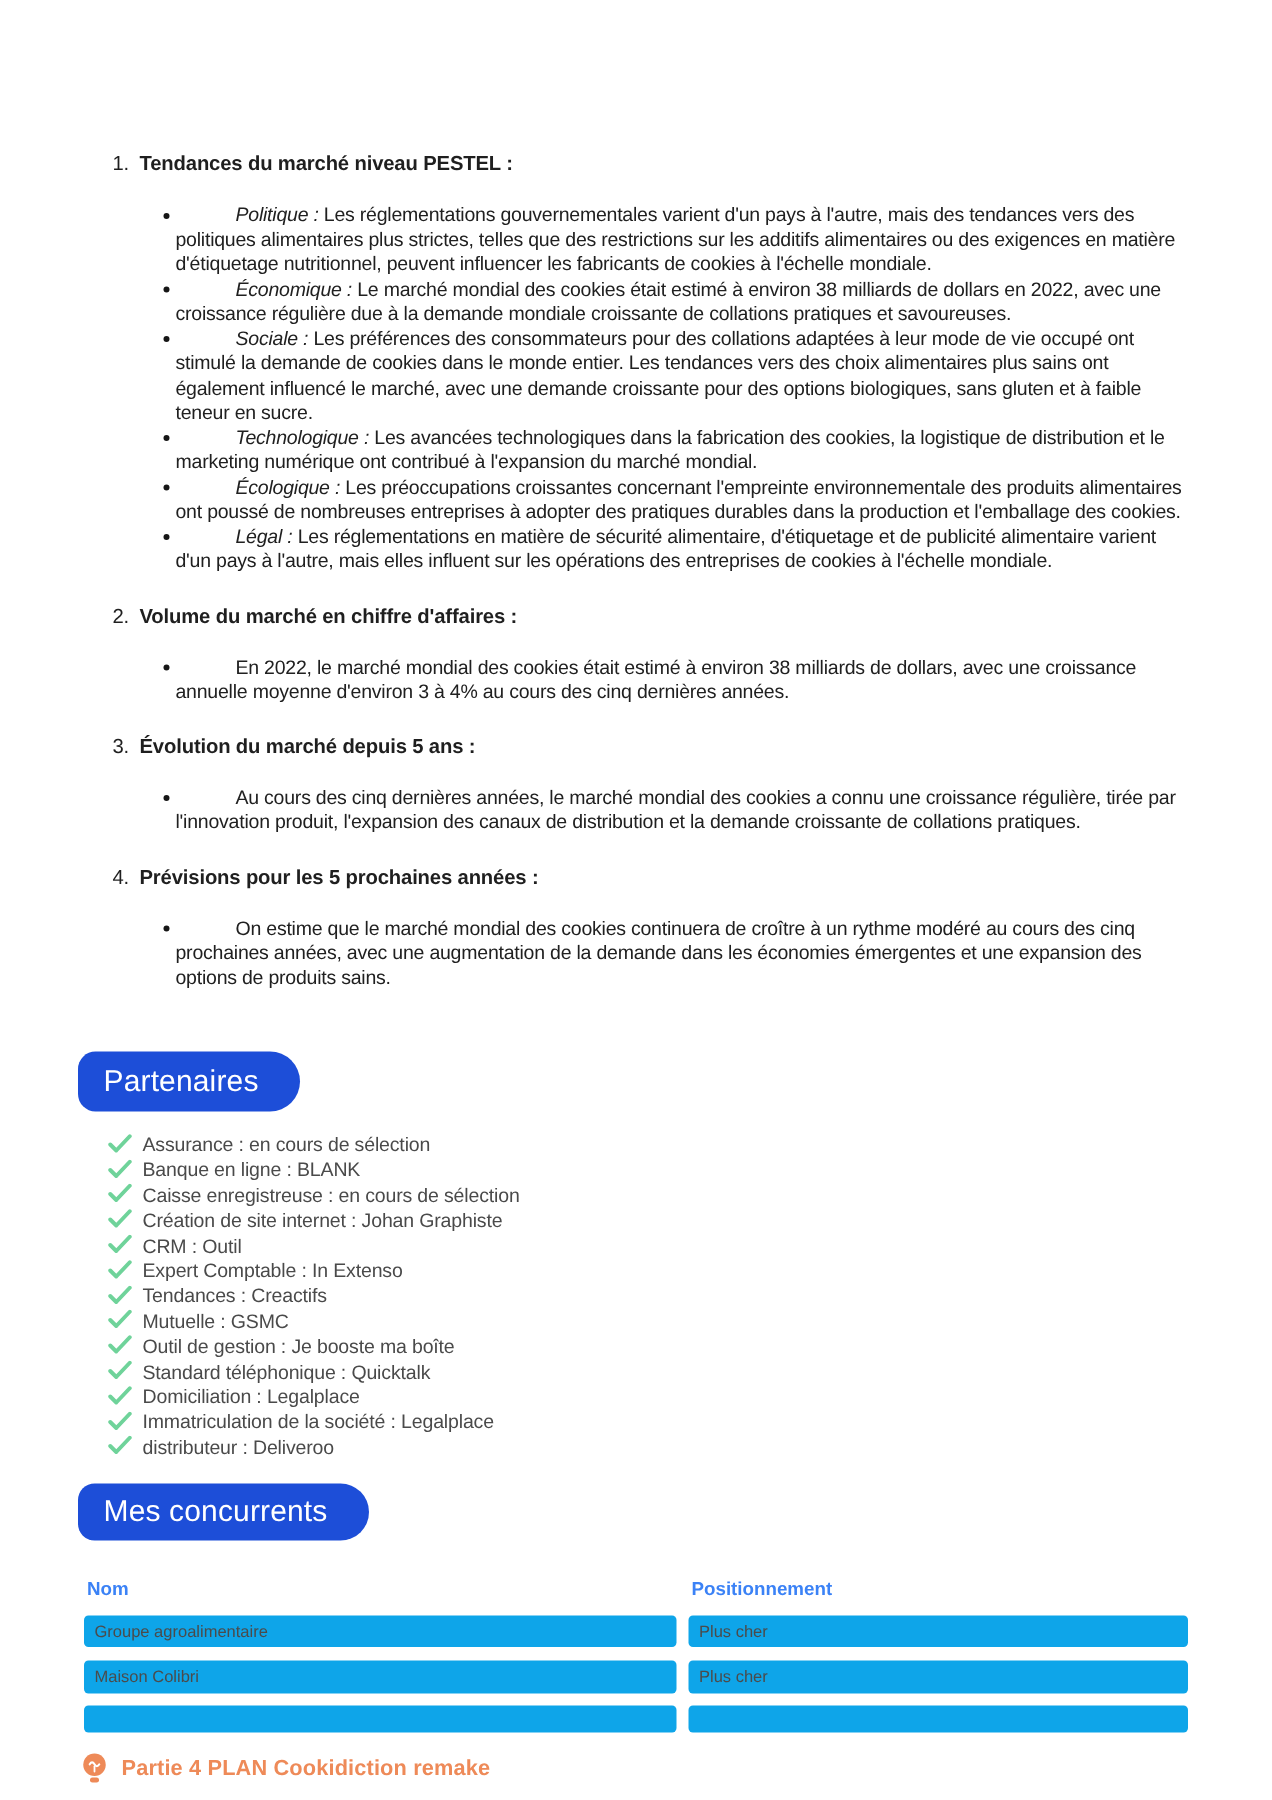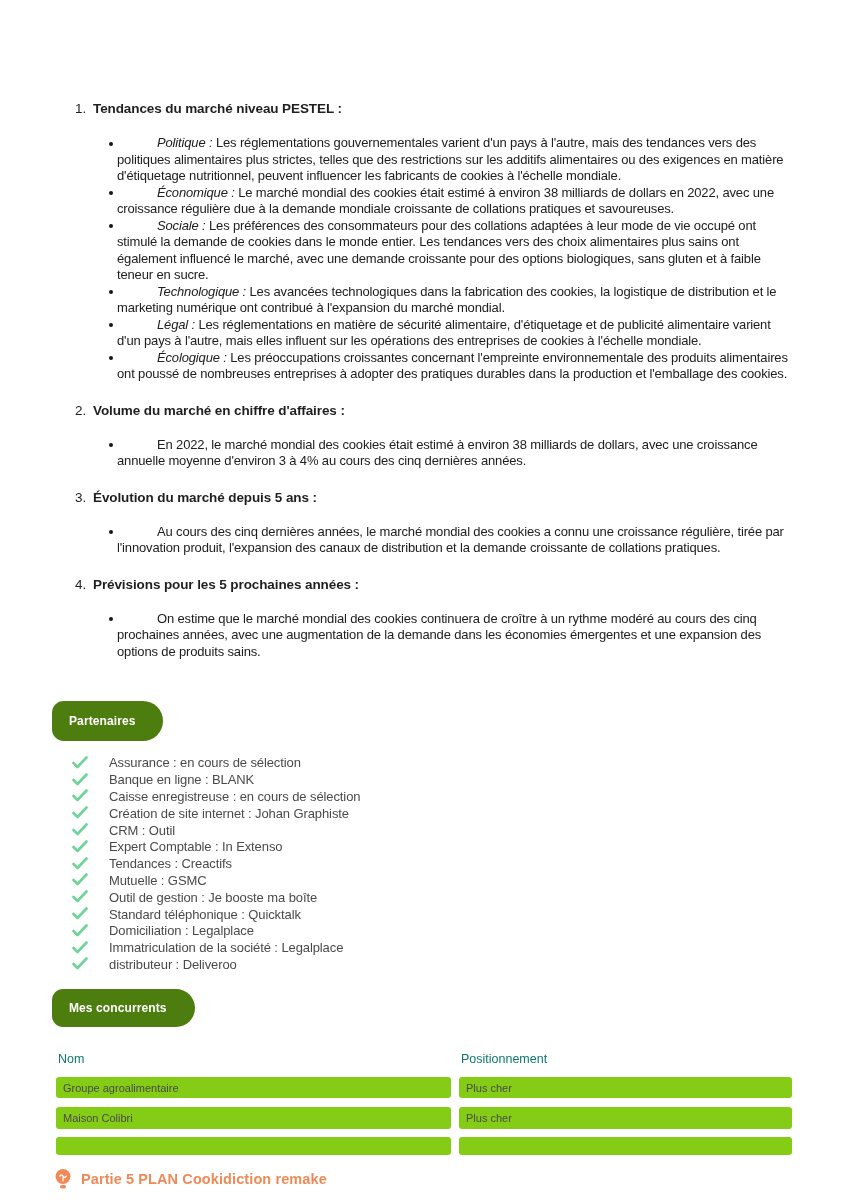--- a/index.html
+++ b/index.html
@@ -33,56 +33,56 @@
   }
   .bullet p {
     font-size:13px; line-height:16.5px; letter-spacing:-0.15px;
     color:#202020;
   }
   .bullet p i { font-style:italic;margin-left:40px; }
 
   
   .badge {
     display:inline-block;
-    background:#4d7c0f; color:#ffffff;
-    font-weight:bold; font-size:12px;
+    background:#1d4ed8; color:#ffffff;
+    font-weight:normal; font-size:20px;
     height:40px; line-height:40px;
     padding:0 28px 0 17px;
     border-radius:14px 24px 24px 14px;
     letter-spacing:0.1px;
   }
   .badge-partners { margin-top:22px; }
   .badge-competitors { margin-top:17px; height:38px; line-height:38px; }
 
   
   .checklist { margin:13px 0 0 20px; }
   .check-item {
     display:flex; align-items:center;
     height:16.8px;
     font-size:13px; color:#4a4a4a; letter-spacing:-0.1px;
   }
   .check-item svg { flex:none; margin-right:7px; }
-  .check-item span { padding-top:1px;margin-left:14px; }
+  .check-item span { padding-top:1px; }
 
   
   .table { margin:25px 0 0 4px; width:736px; }
   .thead {
     display:grid; grid-template-columns:395px 333px; column-gap:8px;
     margin-bottom:11px;
   }
   .th {
-    color:#0f766e; font-weight:normal; font-size:12.5px;
+    color:#3b82f6; font-weight:bold; font-size:12.5px;
     padding-left:2px;
   }
   .trow {
     display:grid; grid-template-columns:395px 333px; column-gap:8px;
     margin-bottom:8.5px;
   }
   .td {
-    background:#84cc16; border-radius:3px;
+    background:#0ea5e9; border-radius:3px;
     display:flex; align-items:center;
     padding:0 7px;
     font-size:11px; color:#4b4b4b;
   }
   .row-h1 .td { height:21px; }
   .row-h2 .td { height:22px; }
   .row-h3 .td { height:18px; }
 
   
   .footer {
@@ -120,25 +120,25 @@
           <div class="bullet">
             <span class="bullet-dot"></span>
             <p><i>Sociale :</i><span> Les préférences des consommateurs pour des collations adaptées à leur mode de vie occupé ont stimulé la demande de cookies dans le monde entier. Les tendances vers des choix alimentaires plus sains ont également influencé le marché, avec une demande croissante pour des options biologiques, sans gluten et à faible teneur en sucre.</span></p>
           </div>
           <div class="bullet">
             <span class="bullet-dot"></span>
             <p><i>Technologique :</i><span> Les avancées technologiques dans la fabrication des cookies, la logistique de distribution et le marketing numérique ont contribué à l'expansion du marché mondial.</span></p>
           </div>
           <div class="bullet">
             <span class="bullet-dot"></span>
+            <p><i>Écologique :</i><span> Les préoccupations croissantes concernant l'empreinte environnementale des produits alimentaires ont poussé de nombreuses entreprises à adopter des pratiques durables dans la production et l'emballage des cookies.</span></p>
+          </div>
+          <div class="bullet">
+            <span class="bullet-dot"></span>
             <p><i>Légal :</i><span> Les réglementations en matière de sécurité alimentaire, d'étiquetage et de publicité alimentaire varient d'un pays à l'autre, mais elles influent sur les opérations des entreprises de cookies à l'échelle mondiale.</span></p>
-          </div>
-          <div class="bullet">
-            <span class="bullet-dot"></span>
-            <p><i>Écologique :</i><span> Les préoccupations croissantes concernant l'empreinte environnementale des produits alimentaires ont poussé de nombreuses entreprises à adopter des pratiques durables dans la production et l'emballage des cookies.</span></p>
           </div>
         </div>
       </div>
 
       <div class="section">
         <div class="section-heading">
           <span class="section-num">2.</span>
           <span class="section-title">Volume du marché en chiffre d'affaires :</span>
         </div>
         <div class="bullets">
@@ -284,17 +284,17 @@
       </div>
     </div>
 
     <div class="footer">
       <svg width="18" height="21" viewBox="0 0 18 21">
         <circle cx="9" cy="8.5" r="7.5" fill="#EE8A58"></circle>
         <path d="M5.8 8.2 q1.6 -2.6 3.2 0 q1.6 2.6 3.2 0" stroke="#ffffff" stroke-width="1.4" fill="none" stroke-linecap="round"></path>
         <path d="M9 9.5 L9 13" stroke="#ffffff" stroke-width="1.2" stroke-linecap="round"></path>
         <rect x="6" y="17" width="6" height="3.4" rx="1.6" fill="#EE8A58"></rect>
       </svg>
-      <span class="footer-title">Partie 5 PLAN Cookidiction remake</span>
+      <span class="footer-title">Partie 4 PLAN Cookidiction remake</span>
     </div>
 
   </div>
 </div>
 
 </body></html>

